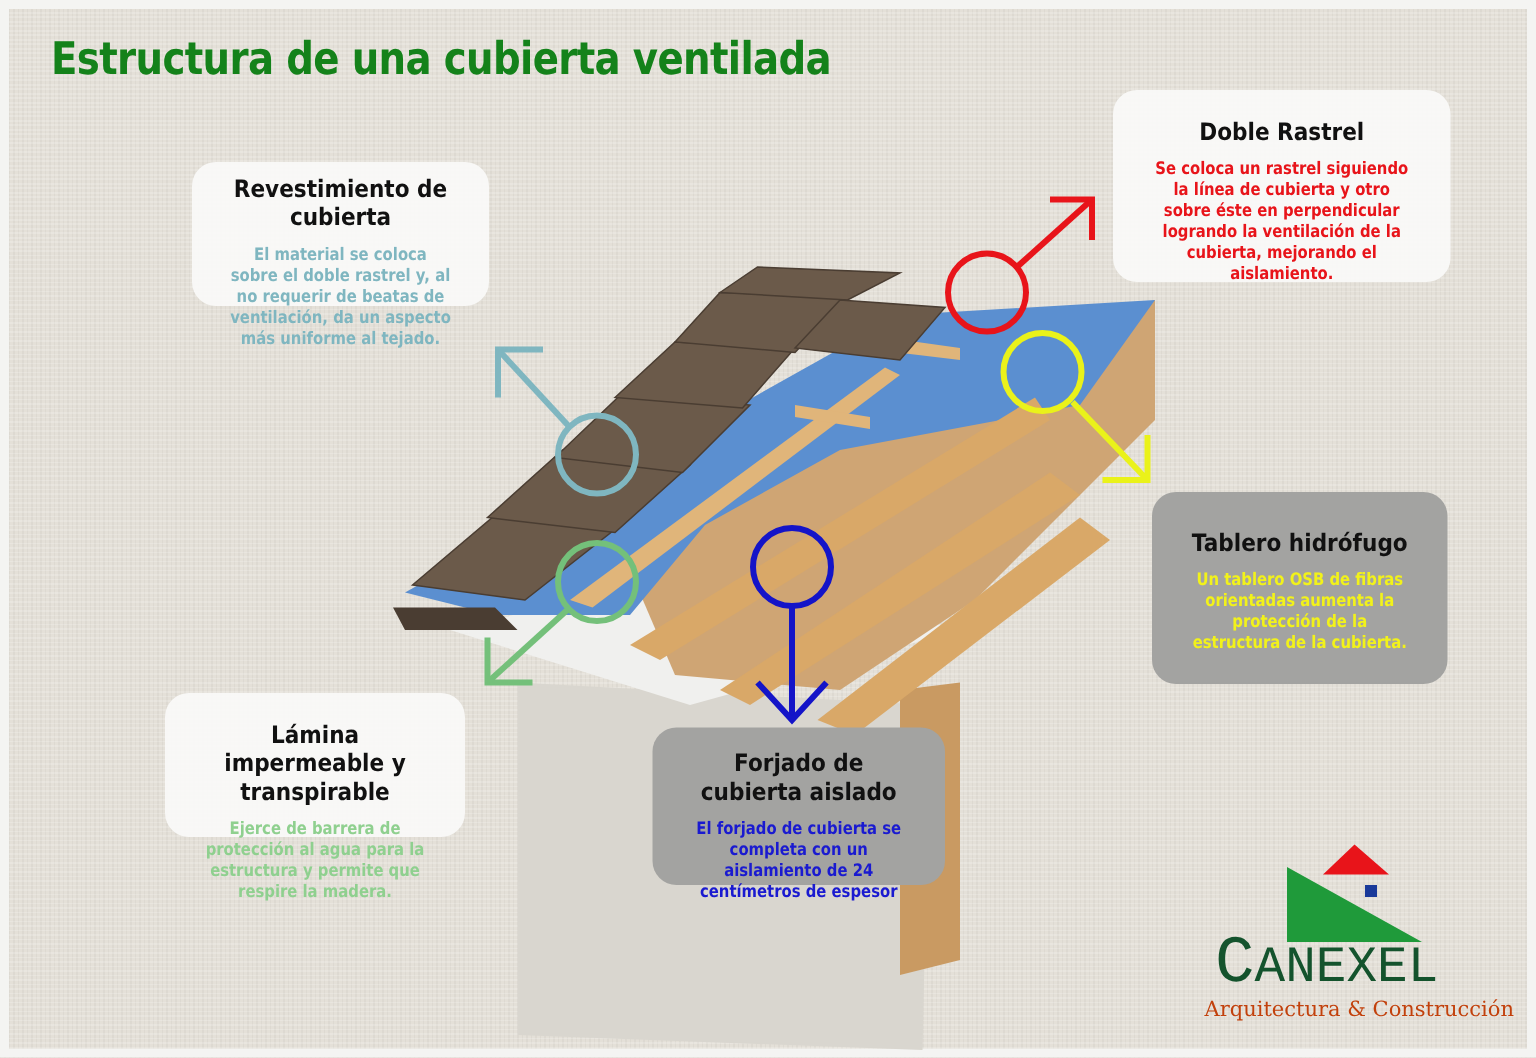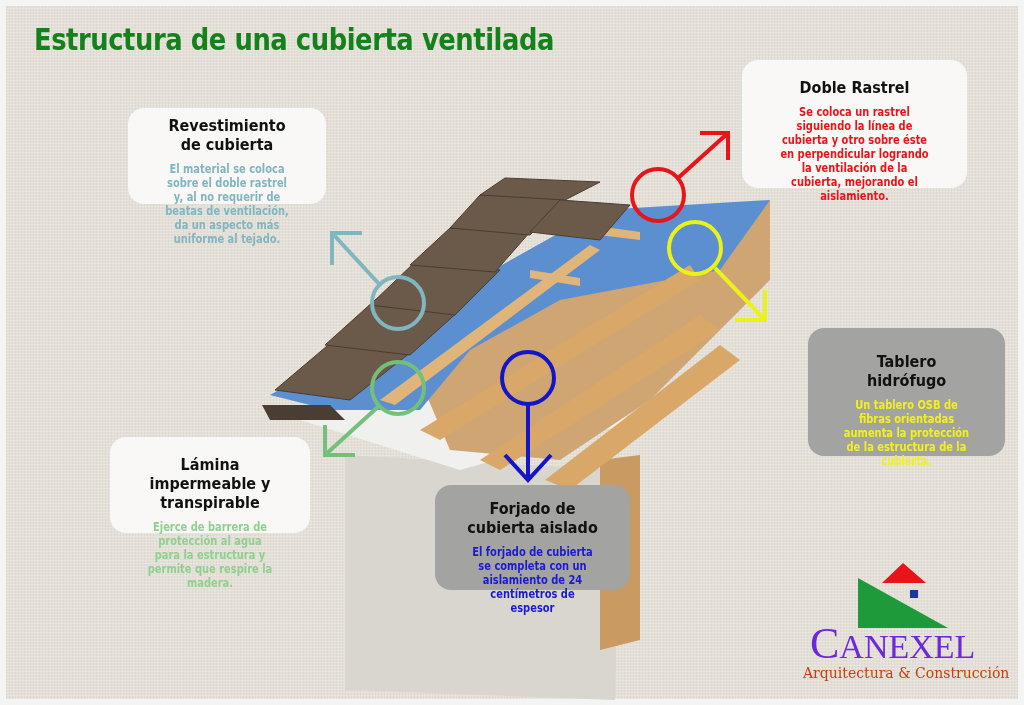--- a/index.html
+++ b/index.html
@@ -12,29 +12,29 @@
     font-family: "DejaVu Sans", sans-serif;
   }
   .frame { position:absolute; left:0; top:0; width:1024px; height:705px; box-sizing:border-box; border:6px solid #f4f4f2; }
   .title {
     position:absolute; left:34px; top:22px; font-size:30px; font-weight:bold;
     color:#14821a; letter-spacing:-0.5px; font-family:"DejaVu Sans", sans-serif;
     transform:scaleX(0.86); transform-origin:left top; white-space:nowrap;
   }
   .box {
     position:absolute; border-radius:16px; box-sizing:border-box; text-align:center;
-    padding:8px 24px;
+    padding:8px 12px;
   }
   .box .h { font-weight:bold; color:#111; font-size:16px; line-height:19px; transform:scaleX(0.9); }
   .box .t { font-weight:bold; font-size:11.5px; line-height:14px; margin-top:8px; transform:scaleX(0.86); }
   .light { background:rgba(250,250,248,0.92); }
   .grey { background:#a3a3a1; }
   svg.scene { position:absolute; left:0; top:0; }
   .logo-name {
-    position:absolute; left:810px; top:618px; font-family:Liberation Serif, serif; color:#6d28d9;
+    position:absolute; left:810px; top:618px; font-family:Liberation Mono, monospace; color:#14532d;
     font-size:34px; letter-spacing:0px; white-space:nowrap;
   }
   .logo-name .big { font-size:44px; }
   .logo-sub {
     position:absolute; left:803px; top:665px; font-family:"DejaVu Serif", serif; color:#c2410c;
     font-size:14px; white-space:nowrap;
   }
 </style>
 </head>
 <body>
@@ -113,26 +113,26 @@
 <div class="box light" style="left:128px; top:108px; width:198px; height:96px;">
   <div class="h">Revestimiento de cubierta</div>
   <div class="t" style="color:#7fb6c0;">El material se coloca sobre el doble rastrel y, al no requerir de beatas de ventilación, da un aspecto más uniforme al tejado.</div>
 </div>
 
 <div class="box light" style="left:742px; top:60px; width:225px; height:128px;">
   <div class="h" style="margin-top:10px;">Doble Rastrel</div>
   <div class="t" style="color:#e8141a;">Se coloca un rastrel siguiendo la línea de cubierta y otro sobre éste en perpendicular logrando la ventilación de la cubierta, mejorando el aislamiento.</div>
 </div>
 
-<div class="box grey" style="left:768px; top:328px; width:197px; height:128px;margin-left:40px;">
+<div class="box grey" style="left:768px; top:328px; width:197px; height:128px;">
   <div class="h" style="margin-top:16px;">Tablero hidrófugo</div>
   <div class="t" style="color:#f2f21a;">Un tablero OSB de fibras orientadas aumenta la protección de la estructura de la cubierta.</div>
 </div>
 
-<div class="box light" style="left:110px; top:437px; width:200px; height:96px;">
+<div class="box light" style="left:110px; top:462px; width:200px; height:96px;">
   <div class="h" style="margin-top:10px;">Lámina impermeable y transpirable</div>
   <div class="t" style="color:#8fd08f;">Ejerce de barrera de protección al agua para la estructura y permite que respire la madera.</div>
 </div>
 
 <div class="box grey" style="left:435px; top:485px; width:195px; height:105px;">
   <div class="h" style="margin-top:6px;">Forjado de cubierta aislado</div>
   <div class="t" style="color:#1a1ad0;">El forjado de cubierta se completa con un aislamiento de 24 centímetros de espesor</div>
 </div>
 
 <div class="logo-name">

